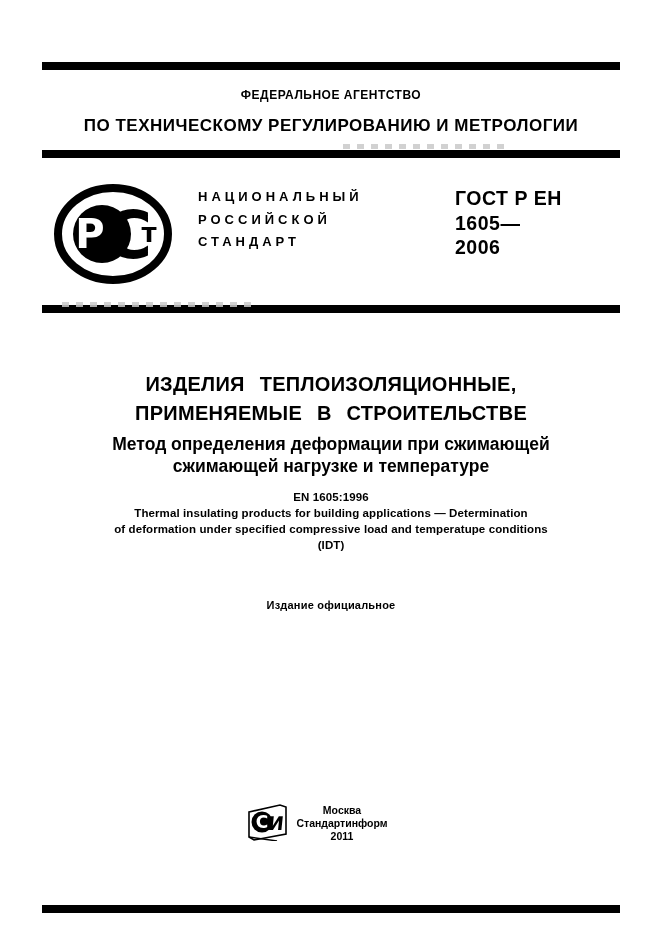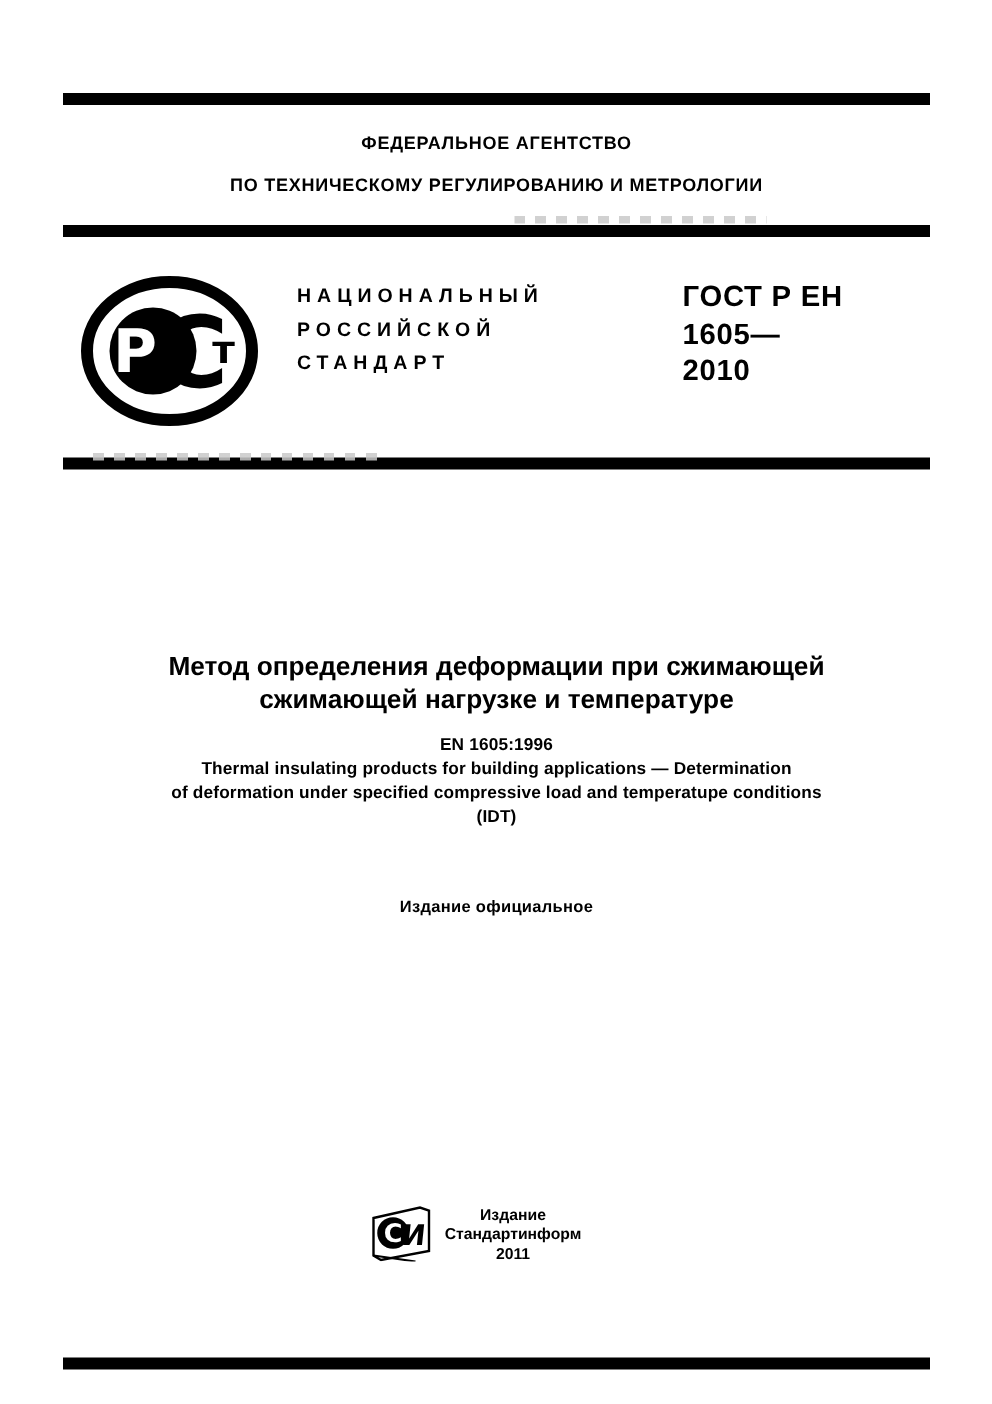--- a/index.html
+++ b/index.html
@@ -18,21 +18,21 @@
   .ghost {
     position:absolute; height:5px; opacity:.85;
     background:repeating-linear-gradient(90deg,#c9c9c9 0 7px, rgba(0,0,0,0) 7px 14px);
   }
   .ghost-a { top:144px; left:343px; width:168px; }
   .ghost-b { top:302px; left:62px; width:195px; }
 
   .centered { position:absolute; left:42px; width:578px; text-align:center; }
 
   .agency-line-1 { top:88px;  font-size:12px; letter-spacing:.5px; }
-  .agency-line-2 { top:116px; font-size:12px; letter-spacing:.5px; }
+  .agency-line-2 { top:116px; font-size:17px; letter-spacing:.5px; }
 
   .rst-emblem { position:absolute; left:52px; top:182px; width:122px; height:104px; }
 
   .std-kind {
     position:absolute; left:198px; top:186px; width:214px;
     text-align:left; font-size:13px; letter-spacing:4px; line-height:22.5px;
   }
   .designation {
     position:absolute; left:455px; top:186px;
     font-size:19.5px; letter-spacing:.5px; line-height:24.5px;
@@ -76,26 +76,30 @@
 
   <div class="std-kind">
     <div>НАЦИОНАЛЬНЫЙ</div>
     <div>РОССИЙСКОЙ</div>
     <div>СТАНДАРТ</div>
   </div>
 
   <div class="designation">
     <div>ГОСТ Р ЕН</div>
     <div>1605—</div>
-    <div>2010</div>
+    <div>2006</div>
   </div>
 
   <div class="rule rule-3"></div>
   <div class="ghost ghost-b"></div>
 
+  <div class="centered title-main">
+    <div>ИЗДЕЛИЯ ТЕПЛОИЗОЛЯЦИОННЫЕ,</div>
+    <div>ПРИМЕНЯЕМЫЕ В СТРОИТЕЛЬСТВЕ</div>
+  </div>
 
   <div class="centered title-method">
     <div>Метод определения деформации при сжимающей</div>
     <div>сжимающей нагрузке и температуре</div>
   </div>
 
   <div class="centered equivalence">
     <div>EN 1605:1996</div>
     <div>Thermal insulating products for building applications — Determination</div>
     <div>of deformation under specified compressive load and temperatupe conditions</div>
@@ -109,20 +113,20 @@
       <polygon points="2,9 33,2 39,4 39,31 7,37 2,34" fill="#fff" stroke="#000" stroke-width="1.6"></polygon>
       <path d="M2,34 L30,38" stroke="#000" stroke-width="1.4" fill="none"></path>
       <circle cx="15" cy="19" r="10.5" fill="#000"></circle>
       <text x="15" y="25" font-family="DejaVu Sans, sans-serif" font-size="17" font-weight="bold" fill="#fff" text-anchor="middle">С</text>
       <text x="22" y="23" font-family="DejaVu Sans, sans-serif" font-size="9" font-weight="bold" fill="#000" text-anchor="middle">т</text>
       <text x="31" y="27" font-family="DejaVu Sans, sans-serif" font-size="19" font-weight="bold" fill="#000" text-anchor="middle" transform="skewX(-6)">И</text>
     </svg>
   </div>
 
   <div class="imprint">
-    <div>Издание</div>
+    <div>Москва</div>
     <div>Стандартинформ</div>
     <div>2011</div>
   </div>
 
   <div class="rule rule-4"></div>
 
 </div>
 
 </body></html>

